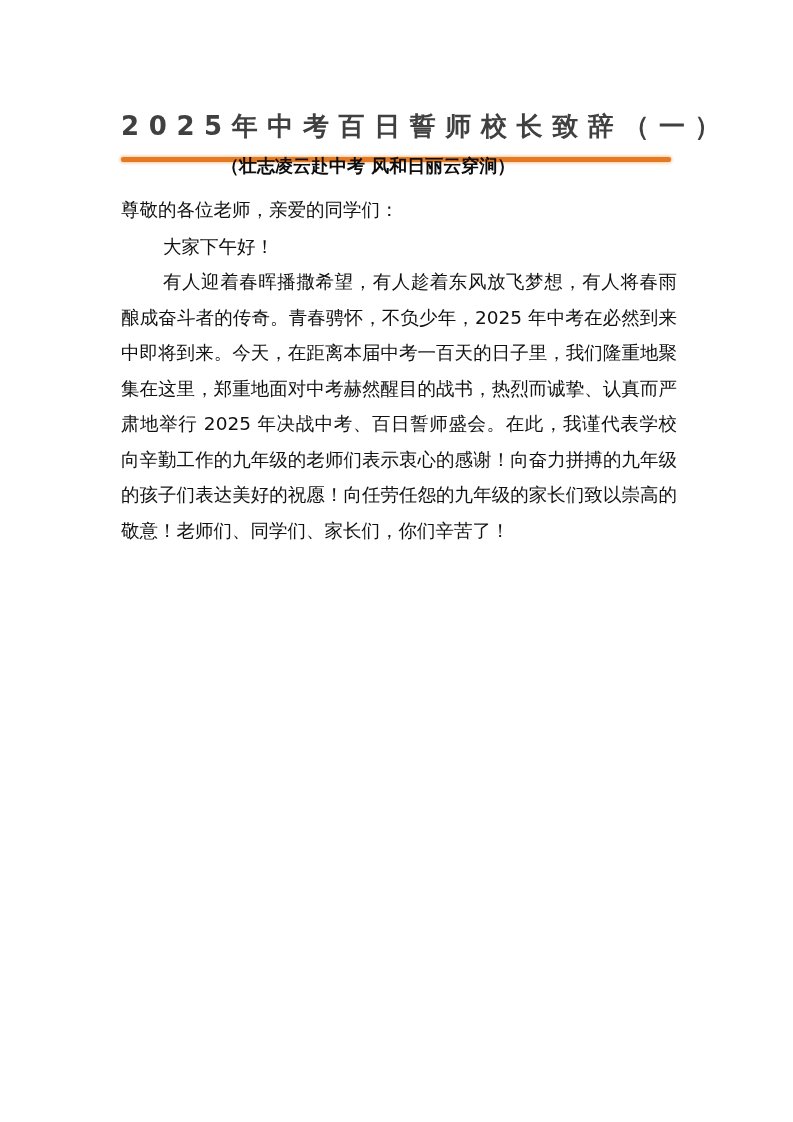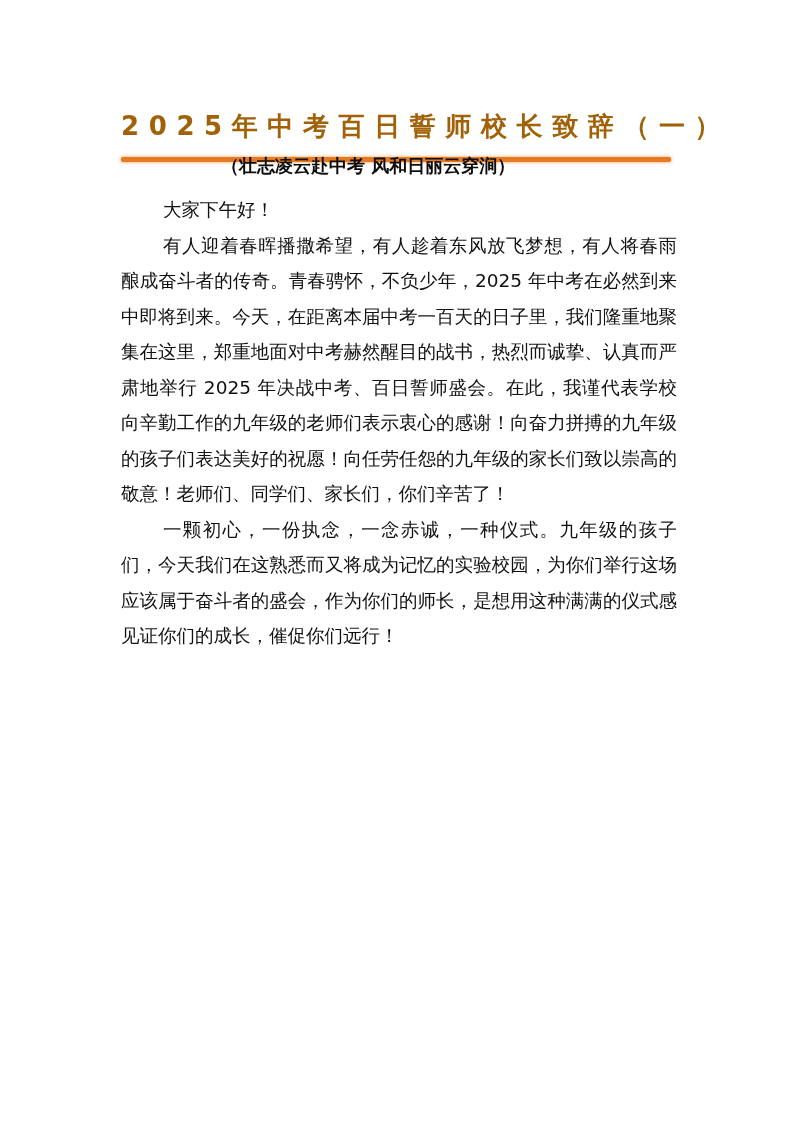--- a/index.html
+++ b/index.html
@@ -25,21 +25,21 @@
     .title {
       position: absolute;
       left: 121px;
       top: 106px;
       width: 560px;
       font-size: 26px;
       font-weight: bold;
       letter-spacing: 9.6px;
       white-space: nowrap;
       line-height: 40px;
-      color: #a16207;
+      color: #404040;
     }
     .rule {
       position: absolute;
       left: 121px;
       top: 157px;
       width: 550px;
       height: 5px;
       background: #e67a22;
       border-radius: 2px;
       box-shadow: 0 0 3px 1px rgba(240, 150, 70, 0.55);
@@ -76,17 +76,17 @@
   </style>
 </head>
 <body>
 
 <div class="page">
   <div class="title">2025年中考百日誓师校长致辞（一）</div>
   <div class="rule"></div>
   <div class="subtitle">（壮志凌云赴中考 风和日丽云穿涧）</div>
 
   <div class="body-text">
+    <p class="salutation">尊敬的各位老师，亲爱的同学们：</p>
     <p class="indent">大家下午好！</p>
     <p class="indent">有人迎着春晖播撒希望，有人趁着东风放飞梦想，有人将春雨酿成奋斗者的传奇。青春骋怀，不负少年，2025 年中考在必然到来中即将到来。今天，在距离本届中考一百天的日子里，我们隆重地聚集在这里，郑重地面对中考赫然醒目的战书，热烈而诚挚、认真而严肃地举行 2025 年决战中考、百日誓师盛会。在此，我谨代表学校向辛勤工作的九年级的老师们表示衷心的感谢！向奋力拼搏的九年级的孩子们表达美好的祝愿！向任劳任怨的九年级的家长们致以崇高的敬意！老师们、同学们、家长们，你们辛苦了！</p>
-    <p class="indent">一颗初心，一份执念，一念赤诚，一种仪式。九年级的孩子们，今天我们在这熟悉而又将成为记忆的实验校园，为你们举行这场应该属于奋斗者的盛会，作为你们的师长，是想用这种满满的仪式感见证你们的成长，催促你们远行！</p>
   </div>
 </div>
 
 </body></html>

